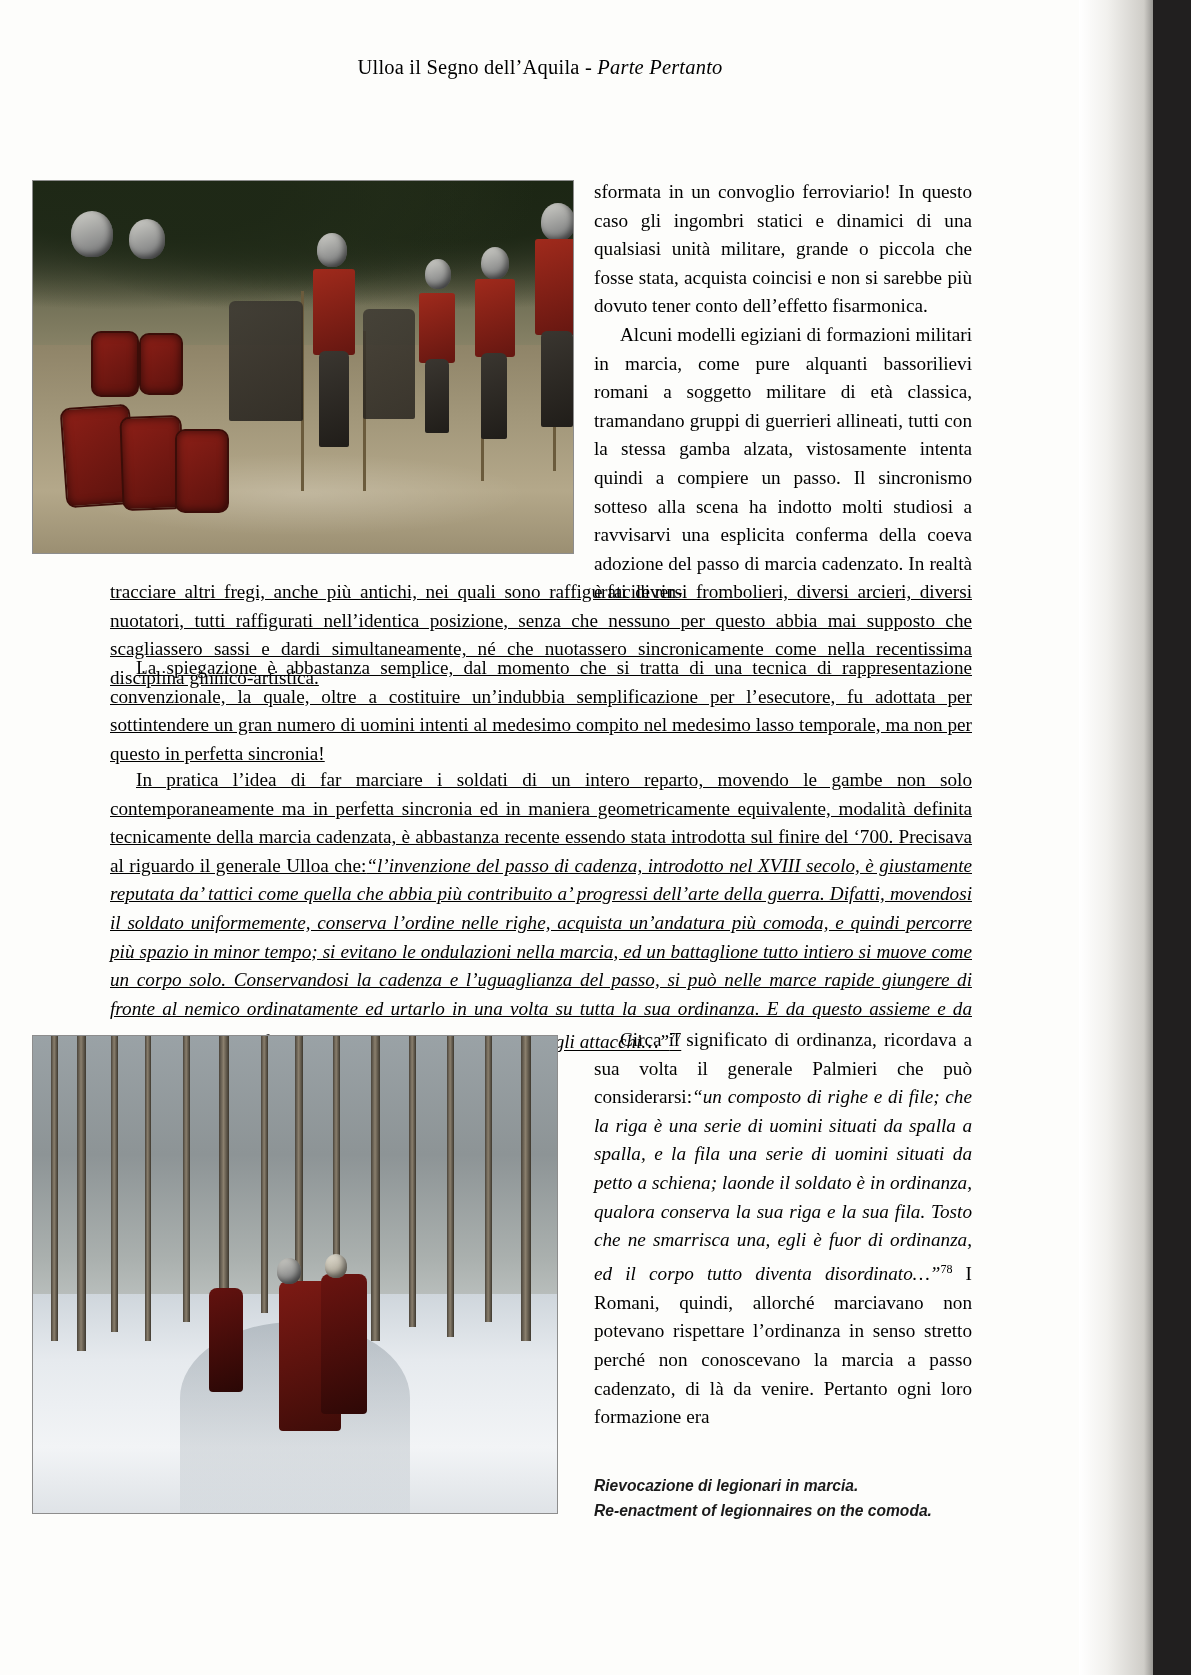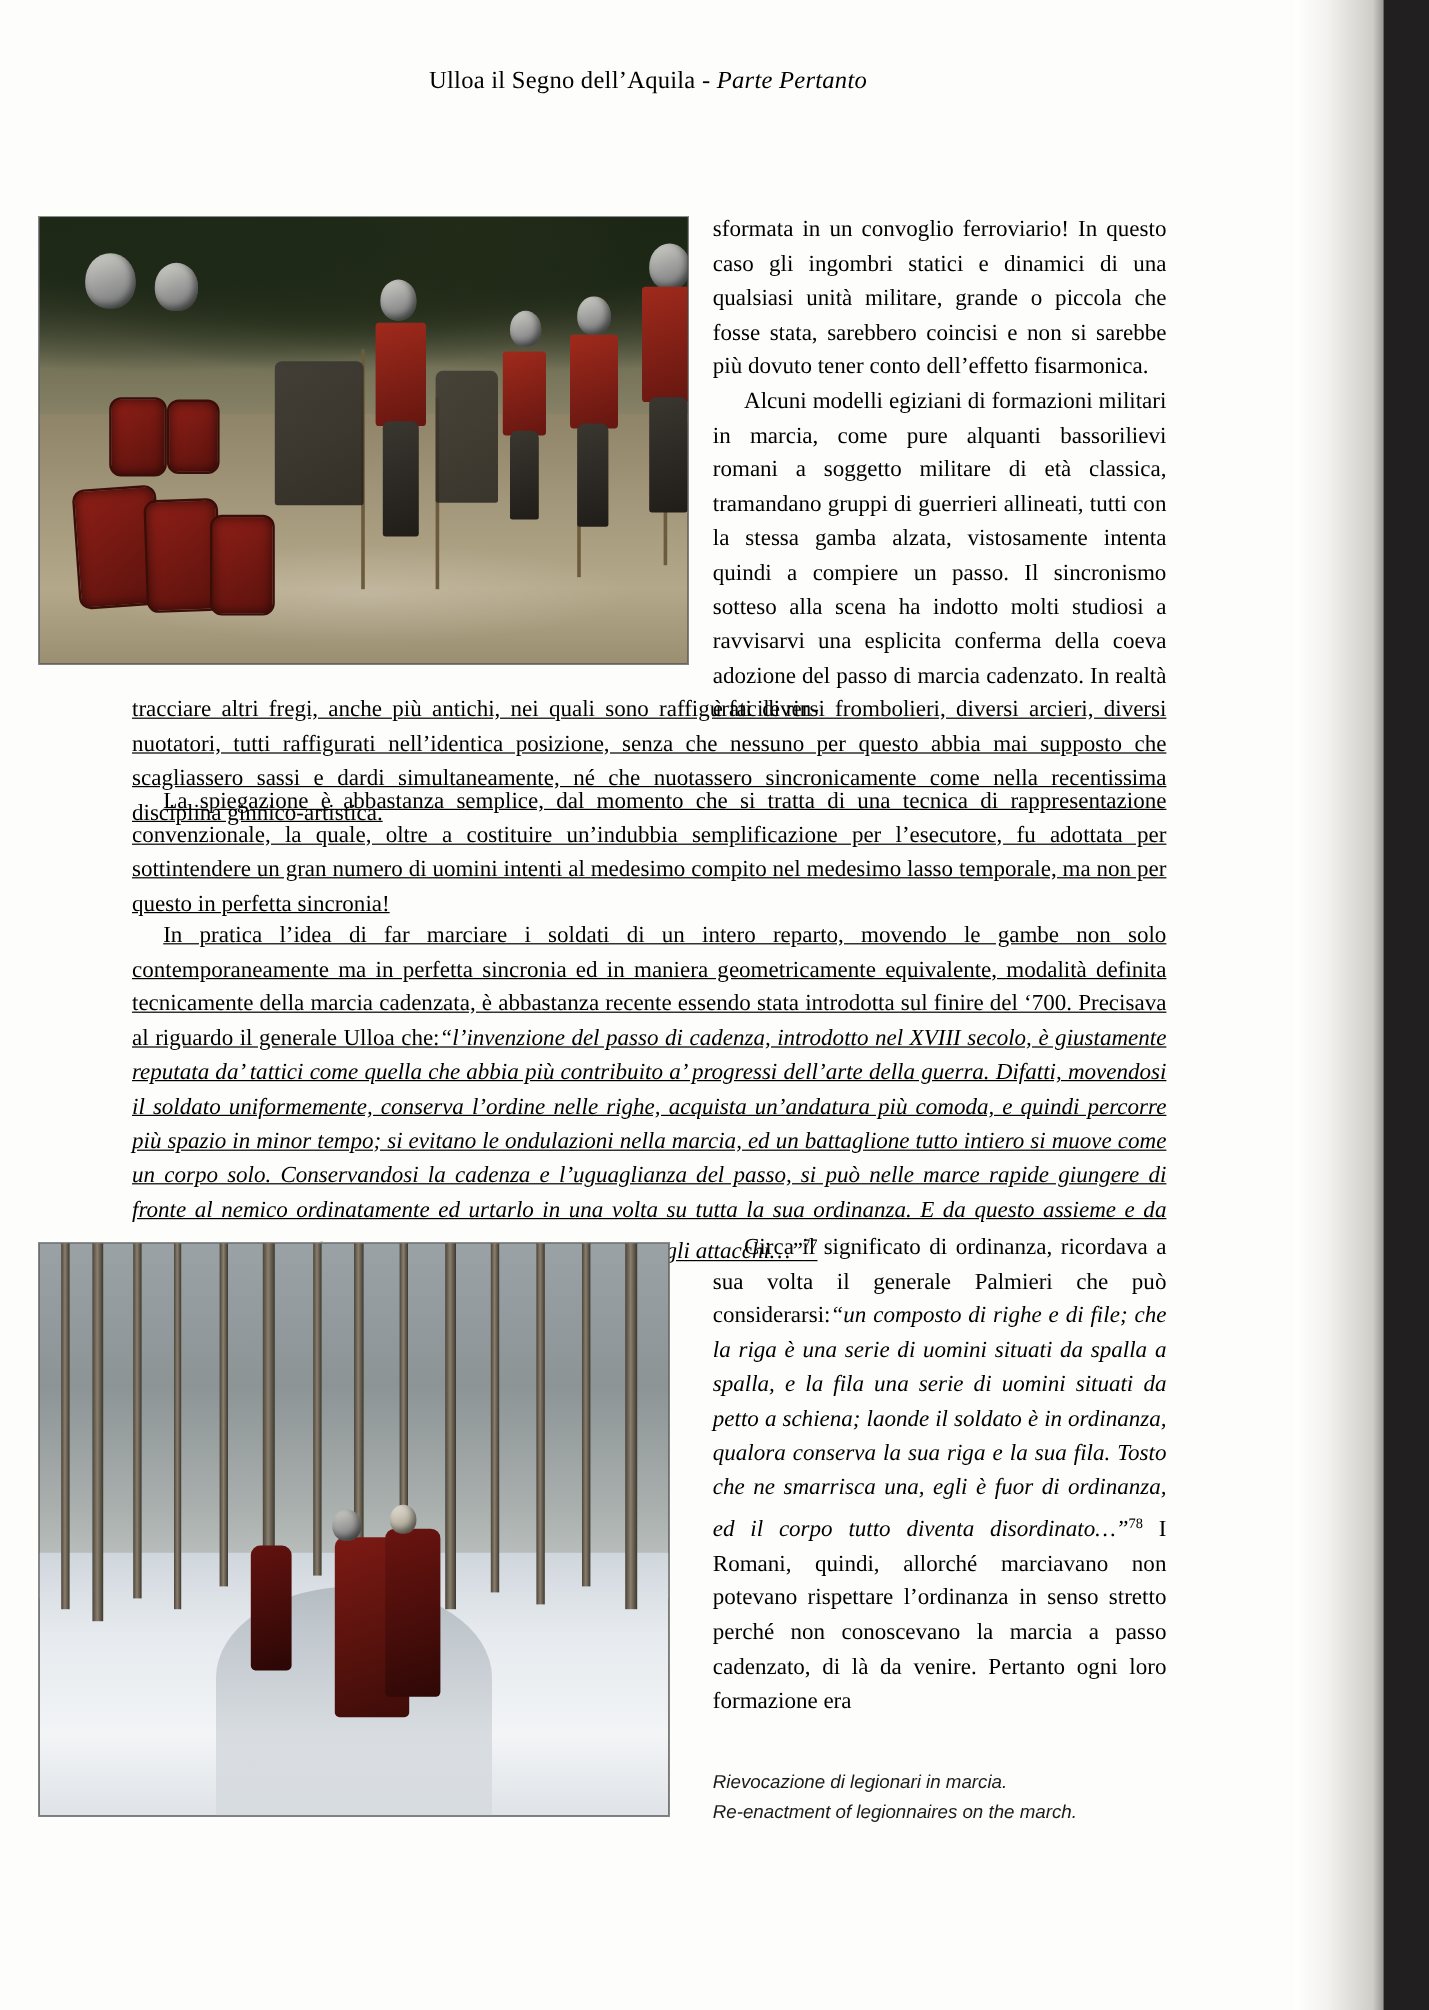--- a/index.html
+++ b/index.html
@@ -208,21 +208,21 @@
     position: absolute;
     top: 1473px;
     left: 594px;
     width: 390px;
     font-family: "Liberation Sans", sans-serif;
     font-size: 15.6px;
     line-height: 25px;
     font-style: italic;
     color: #1a1a1a;
   }
-  .caption div { white-space: nowrap; }
+  .caption div { white-space: nowrap; font-weight: bold; }
 </style>
 </head>
 <body>
 
 <div class="page">
 
   <div class="running-head">
     <span>Ulloa il Segno dell’Aquila</span>
     <span>-</span>
     <span class="it">Parte Pertanto</span>
@@ -257,21 +257,21 @@
     <div class="figure-dark" style="left:392px; top:178px; width:24px; height:74px;"></div>
     <div class="tunic" style="left:442px; top:98px; width:40px; height:78px;"></div>
     <div class="figure-dark" style="left:448px; top:172px; width:26px; height:86px;"></div>
     <div class="tunic" style="left:502px; top:58px; width:46px; height:96px;"></div>
     <div class="figure-dark" style="left:508px; top:150px; width:32px; height:96px;"></div>
     <div class="figure-dark" style="left:196px; top:120px; width:74px; height:120px; opacity:.85;"></div>
     <div class="figure-dark" style="left:330px; top:128px; width:52px; height:110px; opacity:.8;"></div>
   </div>
 
   <div class="col-right">
-    <p>sformata in un convoglio ferroviario! In questo caso gli ingombri statici e dinamici di una qualsiasi unità militare, grande o piccola che fosse stata, sarebbero coincisi e non si sarebbe più dovuto tener conto dell’effetto fisarmonica.</p>
+    <p>sformata in un convoglio ferroviario! In questo caso gli ingombri statici e dinamici di una qualsiasi unità militare, grande o piccola che fosse stata, acquista coincisi e non si sarebbe più dovuto tener conto dell’effetto fisarmonica.</p>
     <p class="indent">Alcuni modelli egiziani di formazioni militari in marcia, come pure alquanti bassorilievi romani a soggetto militare di età classica, tramandano gruppi di guerrieri allineati, tutti con la stessa gamba alzata, vistosamente intenta quindi a compiere un passo. Il sincronismo sotteso alla scena ha indotto molti studiosi a ravvisarvi una esplicita conferma della coeva adozione del passo di marcia cadenzato. In realtà è facile rin-</p>
   </div>
 
   <div class="full-width" id="para-fromb">
     <p>tracciare altri fregi, anche più antichi, nei quali sono raffigurati diversi frombolieri, diversi arcieri, diversi nuotatori, tutti raffigurati nell’identica posizione, senza che nessuno per questo abbia mai supposto che scagliassero sassi e dardi simultaneamente, né che nuotassero sincronicamente come nella recentissima disciplina ginnico-artistica.</p>
   </div>
 
   <div class="full-width" id="para-spieg">
     <p class="indent">La spiegazione è abbastanza semplice, dal momento che si tratta di una tecnica di rappresentazione convenzionale, la quale, oltre a costituire un’indubbia semplificazione per l’esecutore, fu adottata per sottintendere un gran numero di uomini intenti al medesimo compito nel medesimo lasso temporale, ma non per questo in perfetta sincronia!</p>
   </div>
@@ -306,20 +306,20 @@
     <div class="helm" style="left:244px; top:222px; width:24px; height:26px;"></div>
     <div class="helm" style="left:292px; top:218px; width:22px; height:24px; background:linear-gradient(160deg,#e8e4d7,#9a9384);"></div>
   </div>
 
   <div class="col-right-2">
     <p class="indent"><span>Circa il significato di ordinanza, ricordava a sua volta il generale Palmieri che può considerarsi:</span><span class="quote">“un composto di righe e di file; che la riga è una serie di uomini situati da spalla a spalla, e la fila una serie di uomini situati da petto a schiena; laonde il soldato è in ordinanza, qualora conserva la sua riga e la sua fila. Tosto che ne smarrisca una, egli è fuor di ordinanza, ed il corpo tutto diventa disordinato…”</span><sup>78</sup><span> I Romani, quindi, allorché marciavano non potevano rispettare l’ordinanza in senso stretto perché non conoscevano la marcia a passo cadenzato, di là da venire. Pertanto ogni loro formazione era</span></p>
   </div>
 
   <div class="caption">
     <div>Rievocazione di legionari in marcia.</div>
-    <div>Re-enactment of legionnaires on the march.</div>
+    <div>Re-enactment of legionnaires on the comoda.</div>
   </div>
 
   <div class="scan-edge">
     <div class="scan-edge-inner"></div>
   </div>
 
 </div>
 
 </body></html>

